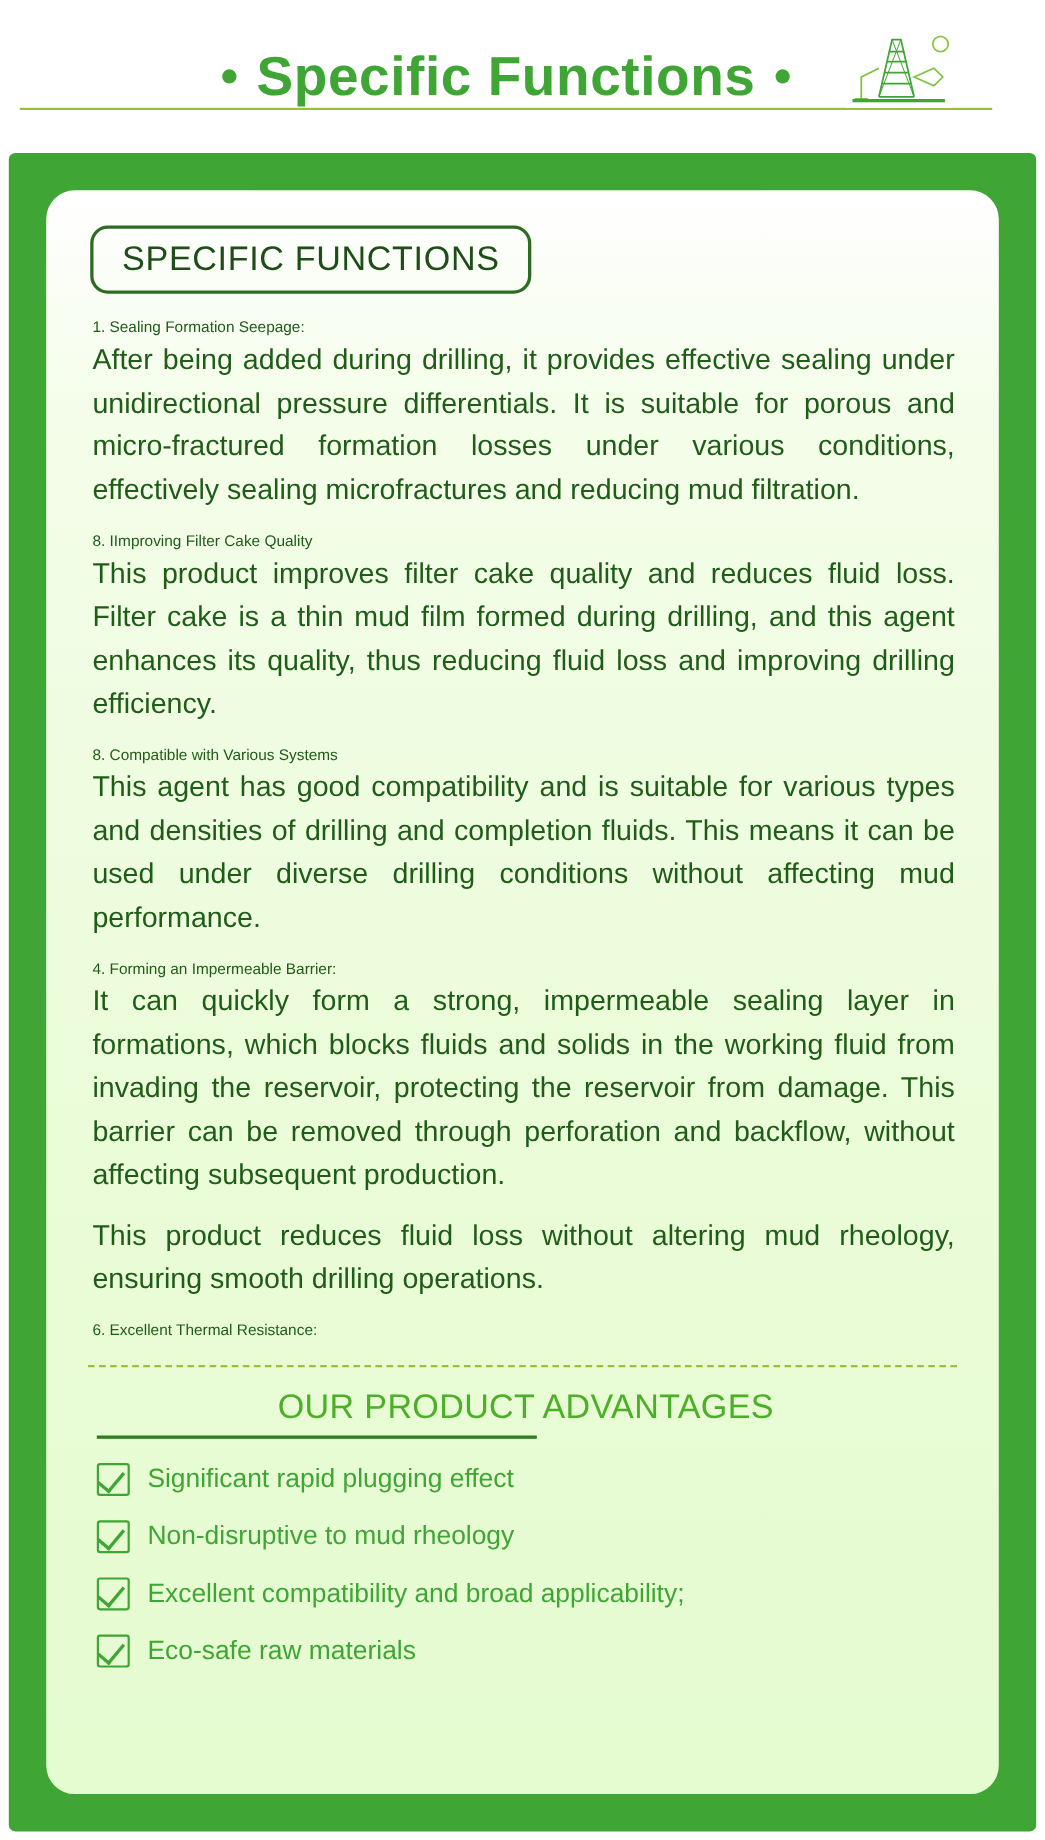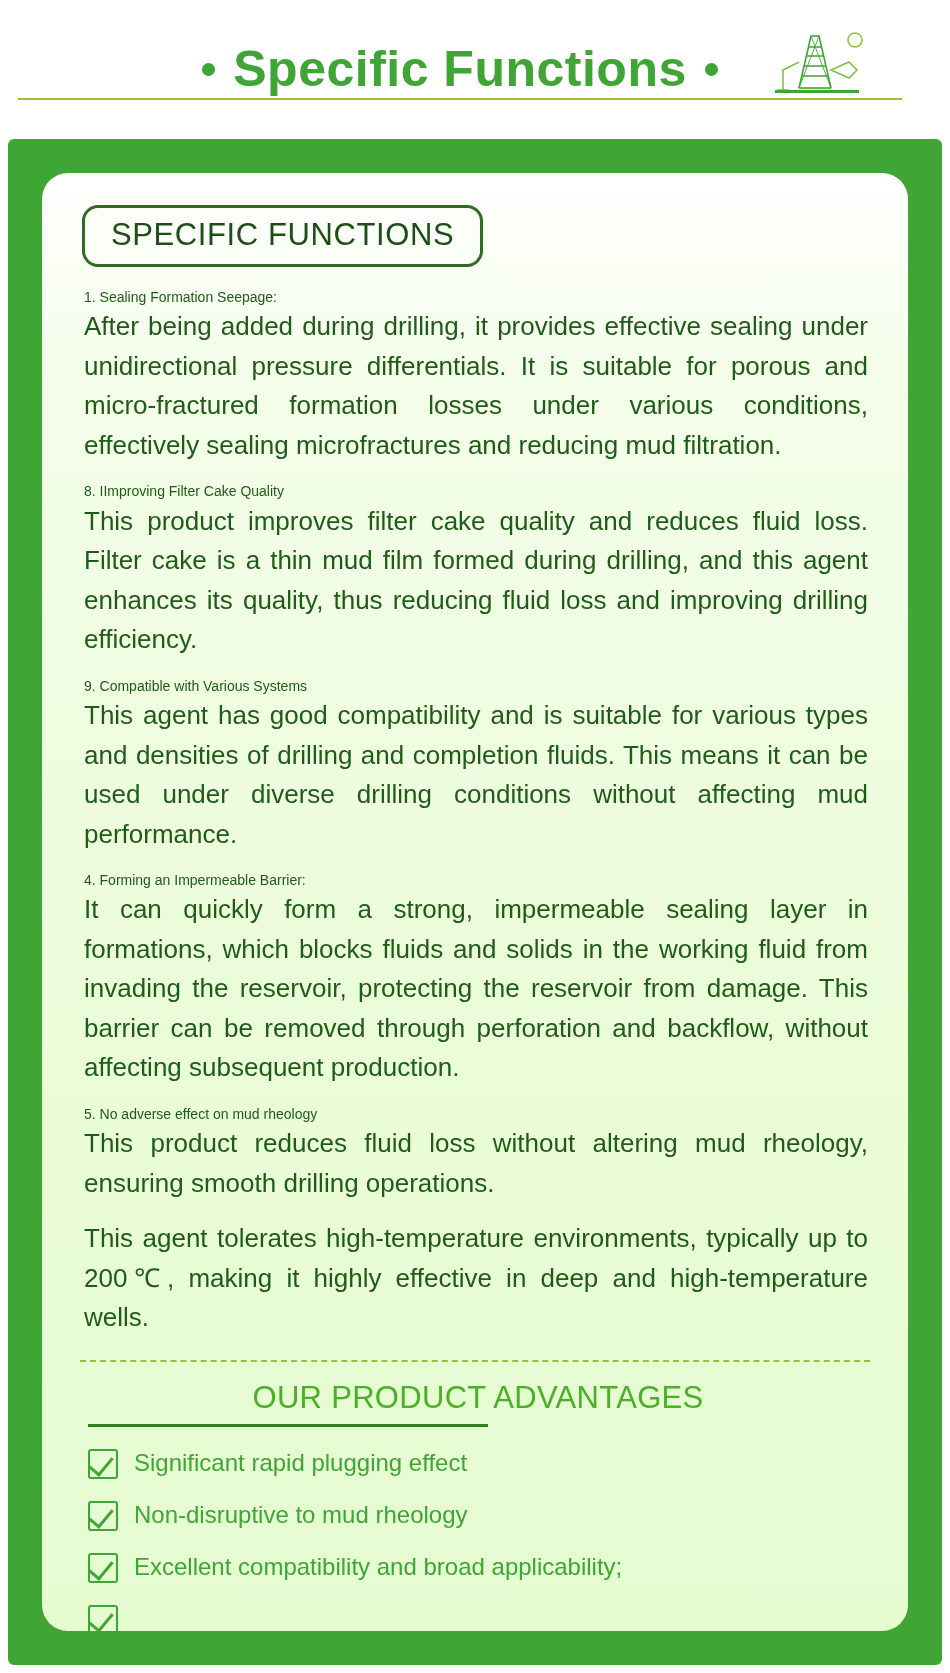--- a/index.html
+++ b/index.html
@@ -226,36 +226,35 @@
           <div class="func-title">1. Sealing Formation Seepage:</div>
           <div class="func-body">After being added during drilling, it provides effective sealing under unidirectional pressure differentials. It is suitable for porous and micro-fractured formation losses under various conditions, effectively sealing microfractures and reducing mud filtration.</div>
         </div>
 
         <div class="func">
           <div class="func-title">8. IImproving Filter Cake Quality</div>
           <div class="func-body">This product improves filter cake quality and reduces fluid loss. Filter cake is a thin mud film formed during drilling, and this agent enhances its quality, thus reducing fluid loss and improving drilling efficiency.</div>
         </div>
 
         <div class="func">
-          <div class="func-title">9.  Compatible with Various Systems</div>
+          <div class="func-title">8.  Compatible with Various Systems</div>
           <div class="func-body">This agent has good compatibility and is suitable for various types and densities of drilling and completion fluids. This means it can be used under diverse drilling conditions without affecting mud performance.</div>
         </div>
 
         <div class="func">
           <div class="func-title">4.  Forming an Impermeable Barrier:</div>
           <div class="func-body">It can quickly form a strong, impermeable sealing layer in formations, which blocks fluids and solids in the working fluid from invading the reservoir, protecting the reservoir from damage. This barrier can be removed through perforation and backflow, without affecting subsequent production.</div>
         </div>
 
         <div class="func">
-          <div class="func-title">5. No adverse effect on mud rheology</div>
           <div class="func-body">This product reduces fluid loss without altering mud rheology, ensuring smooth drilling operations.</div>
         </div>
 
         <div class="func">
-          <div class="func-body">This agent tolerates high-temperature environments, typically up to 200℃, making it highly effective in deep and high-temperature wells.</div>
+          <div class="func-title">6. Excellent Thermal Resistance:</div>
         </div>
 
       </div>
 
       <div class="divider"></div>
 
       <div class="adv-wrap">
         <div class="adv-title">OUR PRODUCT ADVANTAGES</div>
         <div class="adv-underline"></div>
 
@@ -269,19 +268,20 @@
           <span class="adv-text">Non-disruptive to mud rheology</span>
         </div>
 
         <div class="adv-item">
           <span class="check-box"></span>
           <span class="adv-text">Excellent compatibility and broad applicability;</span>
         </div>
 
         <div class="adv-item">
           <span class="check-box"></span>
+          <span class="adv-text">Eco-safe raw materials</span>
         </div>
       </div>
 
     </div>
   </div>
 
 </div>
 
 </body></html>

